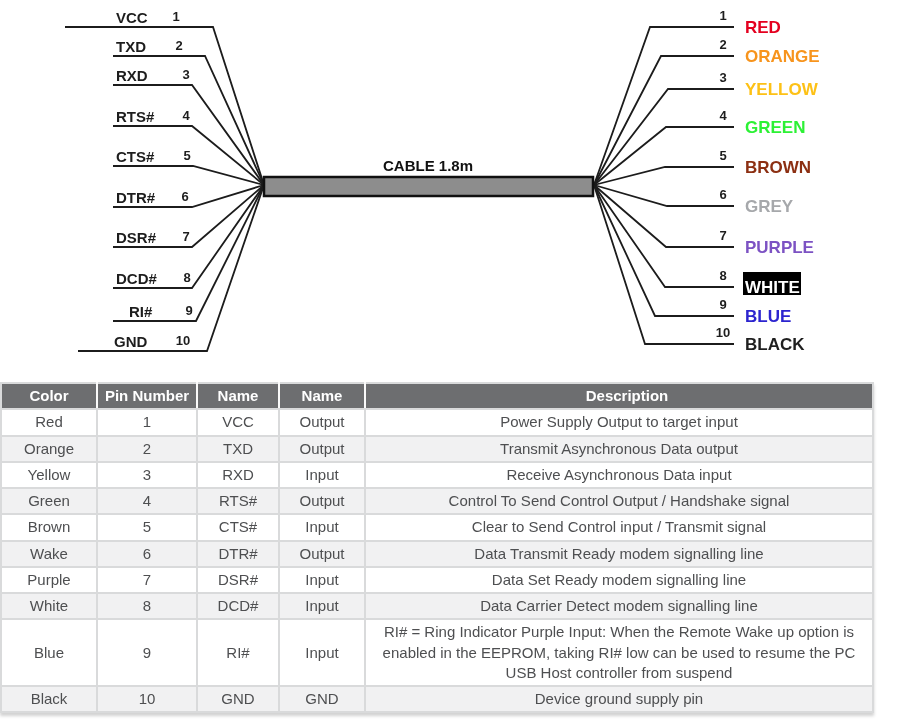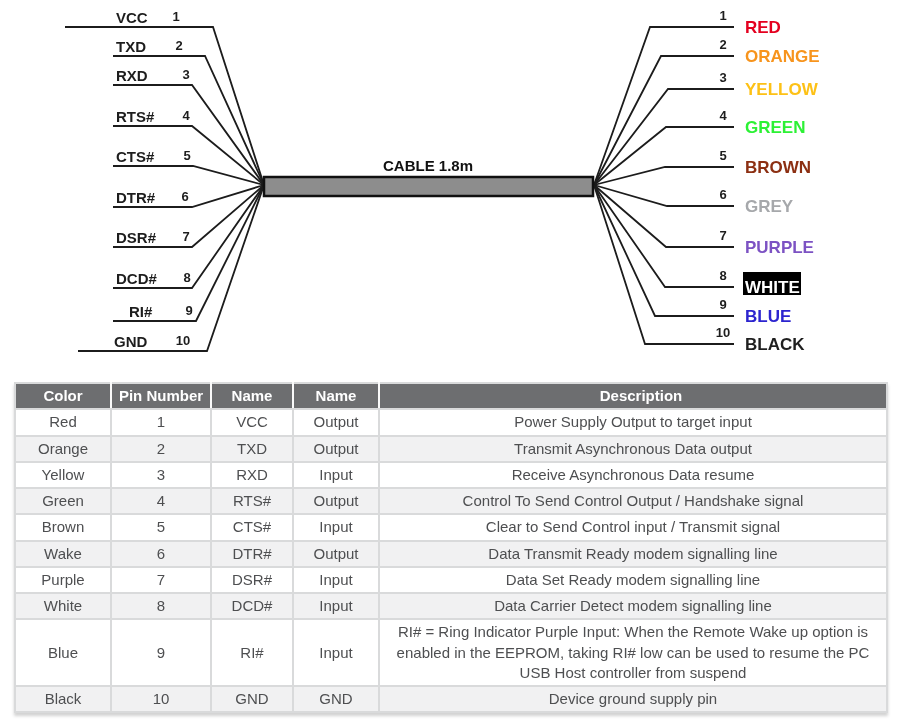--- a/index.html
+++ b/index.html
@@ -8,21 +8,21 @@
   
   .diagram-wrap{width:900px;height:374px;}
   .wire{fill:none;stroke:#1c1c1c;stroke-width:1.8px;stroke-linejoin:miter;}
   .cable{fill:#8d8d8d;stroke:#101010;stroke-width:2.5px;}
   .sig{font:bold 15px "Liberation Sans","DejaVu Sans",sans-serif;fill:#1d1d1d;}
   .num{font:bold 13px "Liberation Sans","DejaVu Sans",sans-serif;fill:#1d1d1d;}
   .clabel{font:bold 17px "Liberation Sans","DejaVu Sans",sans-serif;}
   .cablelabel{font:bold 15px "Liberation Sans","DejaVu Sans",sans-serif;fill:#111111;}
 
   
-  table.pin-table{border-collapse:collapse;table-layout:fixed;width:872px;margin:8px 0 0 14px;
+  table.pin-table{border-collapse:collapse;table-layout:fixed;width:872px;margin:8px 0 0 0;
     box-shadow:0 3px 3px rgba(0,0,0,0.18);}
   .pin-table th{background:#6d6e70;color:#ffffff;font-size:15px;font-weight:bold;padding:2px 4px;
     border:2px solid #d9dadb;border-left-color:#fafafa;border-right-color:#fafafa;line-height:1.35;}
   .pin-table th:first-child{border-left-color:#d9dadb;}
   .pin-table th:last-child{border-right-color:#d9dadb;padding-left:20px;}
   .pin-table td{font-size:15px;color:#4e4f51;text-align:center;vertical-align:middle;
     padding:2px 8px;border:2px solid #d9dadb;line-height:1.35;background:#ffffff;}
   .pin-table tr.alt td{background:#f1f1f2;}
 </style>
 </head>
@@ -126,21 +126,21 @@
         <td>2</td>
         <td>TXD</td>
         <td>Output</td>
         <td>Transmit Asynchronous Data output</td>
       </tr>
       <tr>
         <td>Yellow</td>
         <td>3</td>
         <td>RXD</td>
         <td>Input</td>
-        <td>Receive Asynchronous Data resume</td>
+        <td>Receive Asynchronous Data input</td>
       </tr>
       <tr class="alt">
         <td>Green</td>
         <td>4</td>
         <td>RTS#</td>
         <td>Output</td>
         <td>Control To Send Control Output / Handshake signal</td>
       </tr>
       <tr>
         <td>Brown</td>

